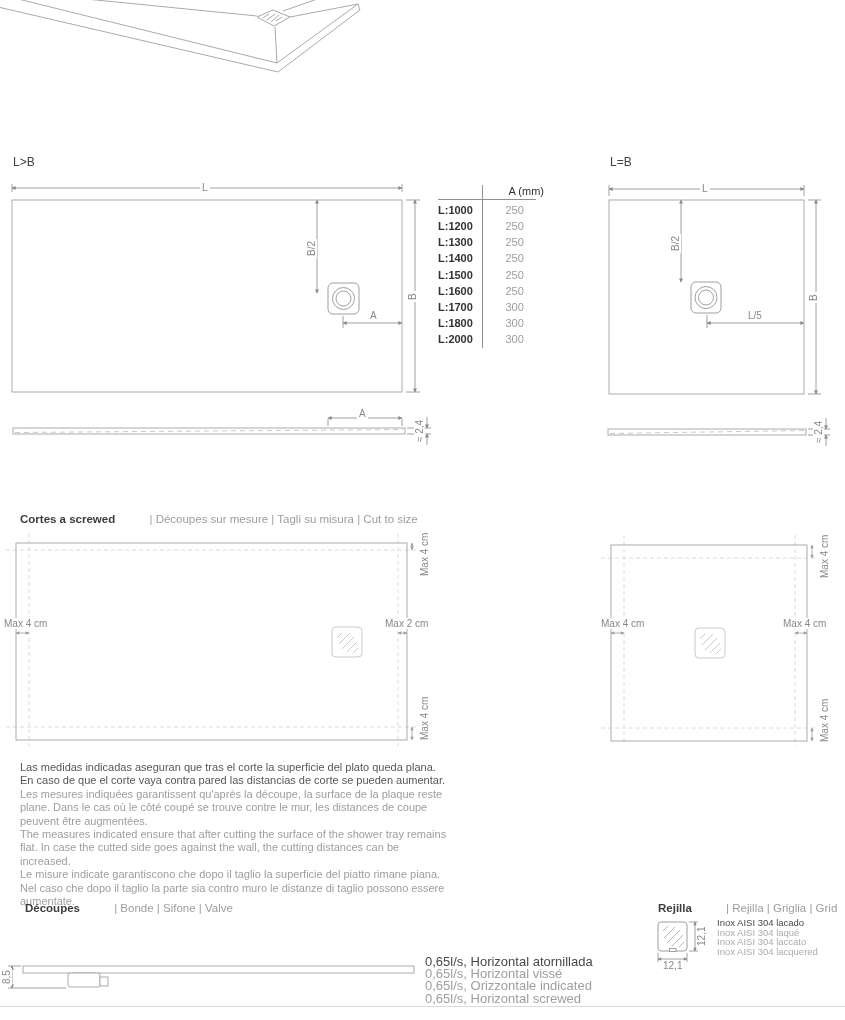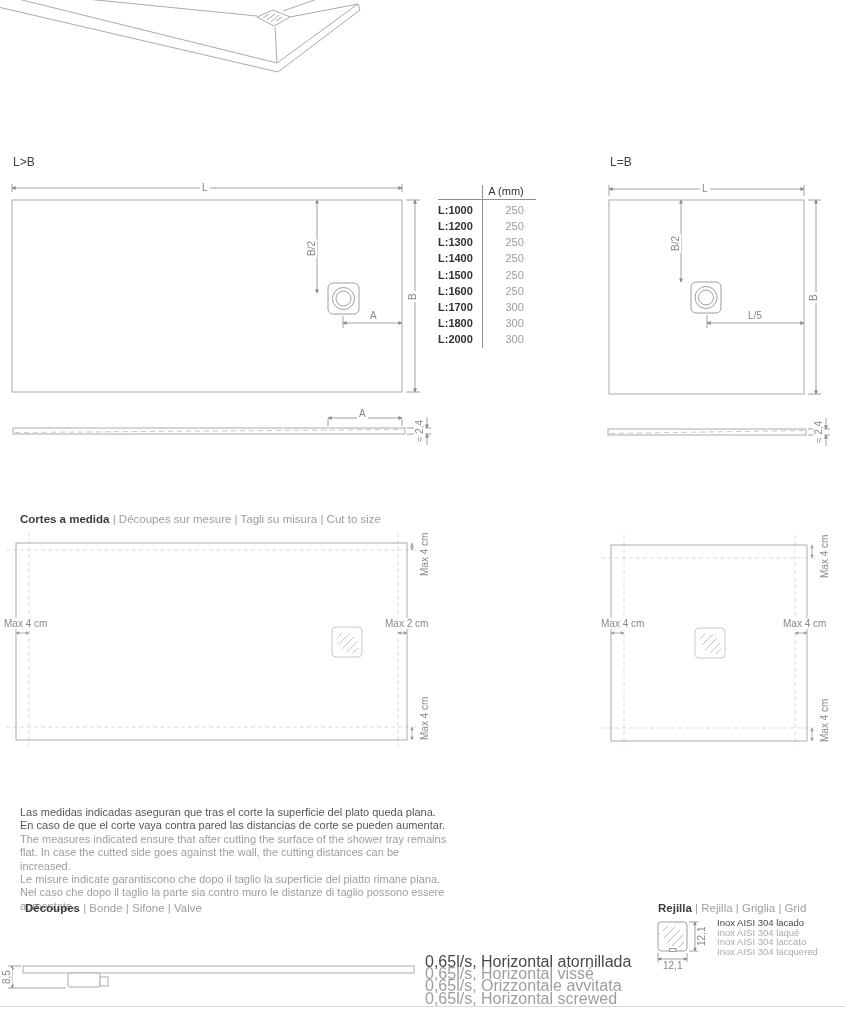--- a/index.html
+++ b/index.html
@@ -5,33 +5,33 @@
   html,body{margin:0;padding:0;background:#fff;}
   .page{position:relative;width:845px;height:1020px;background:#fff;overflow:hidden;
         font-family:"Liberation Sans","DejaVu Sans",sans-serif;color:#3d4043;}
   svg{position:absolute;overflow:visible;}
   .lbl{position:absolute;font-size:10px;line-height:11px;color:#85898c;background:#fff;
        white-space:nowrap;padding:0 2px;}
   .rot{transform:rotate(-90deg);transform-origin:0 0;}
   .variant{position:absolute;font-size:12px;color:#3d4043;}
   .sec-head{position:absolute;font-size:11.5px;white-space:nowrap;}
   .sec-head .hp{font-weight:bold;color:#3a3d40;}
-  .sec-head .hs{color:#9a9ea1;}
-  .notes{position:absolute;left:20px;top:806px;width:432px;font-size:11px;line-height:13.4px;}
+  .sec-head .hs{color:#9a9ea1;margin-left:31px;}
+  .notes{position:absolute;left:20px;top:761px;width:432px;font-size:11px;line-height:13.4px;}
   .notes p{margin:0;color:#9b9fa2;}
   .notes p.first{color:#54575a;}
   .tbl{position:absolute;left:438px;top:185px;width:100px;font-size:11px;}
   .tbl .vline{position:absolute;left:44px;top:0;height:163px;width:0;border-left:1px solid #8d9194;}
   .tbl .hline{position:absolute;left:0;top:14px;width:98px;height:0;border-top:1px solid #8d9194;}
-  .tbl .hdr{position:absolute;left:42px;top:0;width:52px;text-align:center;color:#2f3133;}
+  .tbl .hdr{position:absolute;left:54px;top:0;width:52px;text-align:right;color:#2f3133;}
   .tbl .rows{position:absolute;left:0;top:17px;width:100px;}
   .trow{display:flex;height:16.15px;align-items:center;}
   .trow .model{width:44px;padding-right:5px;font-weight:bold;color:#2f3133;box-sizing:border-box;}
   .trow .aval{width:52px;margin-left:13px;text-align:center;color:#9b9fa2;}
-  .specs{position:absolute;left:425px;top:956px;width:210px;font-size:16px;line-height:12.2px;}
+  .specs{position:absolute;left:425px;top:956px;width:210px;font-size:13px;line-height:12.2px;}
   .specs div{color:#9b9fa2;}
   .specs div.first{color:#46494c;}
   .inox{position:absolute;left:717px;top:918px;width:140px;font-size:9.5px;line-height:9.6px;}
   .inox div{color:#a8acaf;}
   .inox div.first{color:#46494c;}
   .sep{position:absolute;left:0;top:1006px;width:845px;height:0;border-top:1px solid #d9dcde;}
 </style>
 </head>
 <body>
 
@@ -205,21 +205,21 @@
         <path d="M226,13 L226,24" marker-end="url(#ar4)"></path>
         <path d="M226,41 L226,30" marker-end="url(#ar4)"></path>
       </g>
       <rect x="8" y="24" width="198" height="6" fill="#fff" stroke="#a7abae"></rect>
       <path d="M10,28.5 L204,25.5" stroke="#c6cacd" stroke-dasharray="5,4" fill="none"></path>
     </svg>
     <span class="lbl rot" style="left:213px;top:40px">≈ 2,4</span>
   </div>
 
   <div class="sec-head" style="left:20px;top:513px">
-    <span class="hp">Cortes a medida</span><span class="hs"> | Découpes sur mesure | Tagli su misura | Cut to size</span>
+    <span class="hp">Cortes a screwed</span><span class="hs"> | Découpes sur mesure | Tagli su misura | Cut to size</span>
   </div>
 
   <div style="position:absolute;left:0;top:530px;width:445px;height:218px">
     <svg style="left:0;top:0" width="445" height="218" viewBox="0 0 445 218">
       <defs>
         <marker id="ar5" viewBox="0 0 10 10" refX="9" refY="5" markerWidth="7" markerHeight="4.5" orient="auto-start-reverse">
             <path d="M0,0 L10,5 L0,10 z" fill="#9b9fa2"></path>
           </marker>
       </defs>
       <g stroke="#cfd3d6" stroke-width="0.8" stroke-dasharray="4,3" fill="none">
@@ -280,20 +280,21 @@
       </g>
     </svg>
     <span class="lbl" style="left:4px;top:88px">Max 4 cm</span>
     <span class="lbl" style="left:186px;top:88px">Max 4 cm</span>
     <span class="lbl rot" style="left:224px;top:50px">Max 4 cm</span>
     <span class="lbl rot" style="left:224px;top:214px">Max 4 cm</span>
   </div>
 
   <div class="notes">
     <p class="first">Las medidas indicadas aseguran que tras el corte la superficie del plato queda plana. En caso de que el corte vaya contra pared las distancias de corte se pueden aumentar.</p>
+    <p>Les mesures indiquées garantissent qu'après la découpe, la surface de la plaque reste plane. Dans le cas où le côté coupé se trouve contre le mur, les distances de coupe peuvent être augmentées.</p>
     <p>The measures indicated ensure that after cutting the surface of the shower tray remains flat. In case the cutted side goes against the wall, the cutting distances can be increased.</p>
     <p>Le misure indicate garantiscono che dopo il taglio la superficie del piatto rimane piana. Nel caso che dopo il taglio la parte sia contro muro le distanze di taglio possono essere aumentate.</p>
   </div>
 
   <div class="sec-head" style="left:25px;top:902px">
     <span class="hp">Découpes</span><span class="hs"> | Bonde | Sifone | Valve</span>
   </div>
 
   <div style="position:absolute;left:0;top:938px;width:420px;height:60px">
     <svg style="left:0;top:0" width="420" height="60" viewBox="0 0 420 60">
@@ -312,21 +313,21 @@
         <rect x="68" y="35" width="32" height="14" rx="2"></rect>
         <rect x="100" y="39" width="8" height="9"></rect>
       </g>
     </svg>
     <span class="lbl rot" style="left:1px;top:48px">8,5</span>
   </div>
 
   <div class="specs">
     <div class="first">0,65l/s, Horizontal atornillada</div>
     <div>0,65l/s, Horizontal vissé</div>
-    <div>0,65l/s, Orizzontale avvitata</div>
+    <div>0,65l/s, Orizzontale indicated</div>
     <div>0,65l/s, Horizontal screwed</div>
   </div>
 
   <div class="sec-head" style="left:658px;top:902px">
     <span class="hp">Rejilla</span><span class="hs"> | Rejilla | Griglia | Grid</span>
   </div>
 
   <div style="position:absolute;left:650px;top:915px;width:60px;height:55px">
     <svg style="left:0;top:0" width="60" height="55" viewBox="0 0 60 55">
       <defs>

